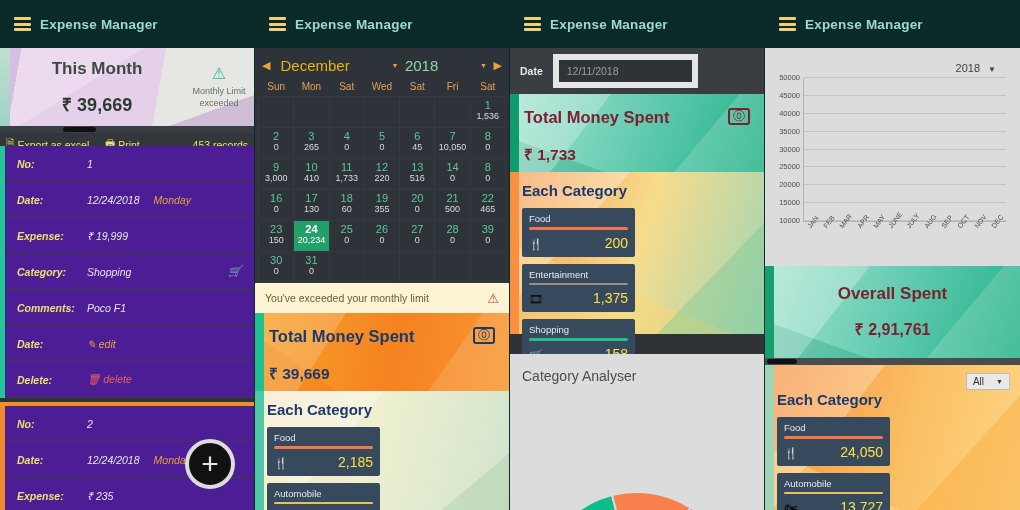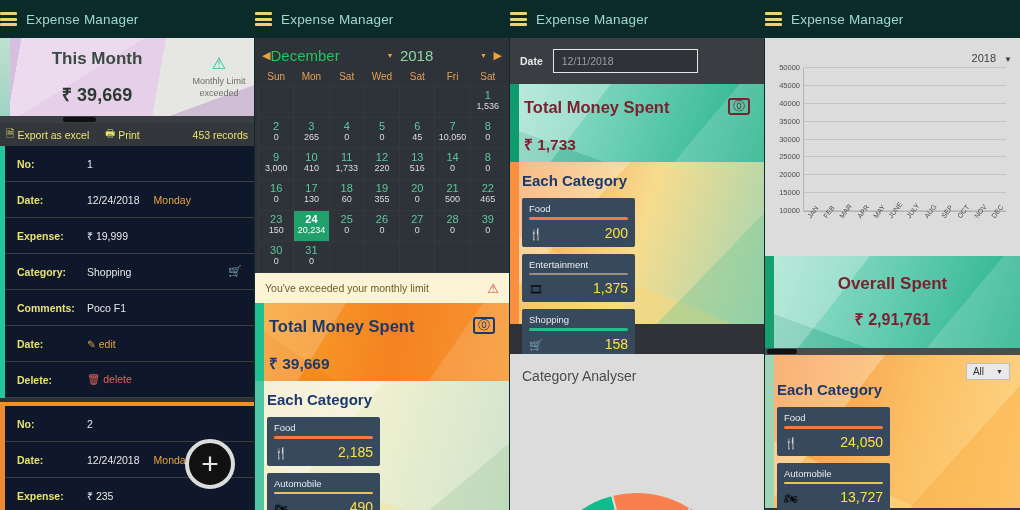--- a/index.html
+++ b/index.html
@@ -7,22 +7,22 @@
     width: 1020px; height: 510px;
     font-family: "Liberation Sans", sans-serif;
     background: #2f3237; overflow: hidden;
   }
   .screen { display: flex; width: 1020px; height: 510px; }
   .panel { width: 255px; height: 510px; position: relative; overflow: hidden;
            border-right: 1px solid #0d2b2b; background: #2f3237; }
   .panel:last-child { border-right: none; }
 
   
-  .appbar { height: 38px; background: #0b2b2b; display: flex; align-items: center;
-            padding: 0 0; position: relative; z-index: 5; }
+  .appbar { height: 48px; background: #0b2b2b; display: flex; align-items: center;
+            padding: 0 14px; position: relative; z-index: 5; font-weight: bold; }
   .hamburger { width: 17px; height: 14px; display: flex; flex-direction: column;
                justify-content: space-between; margin-right: 9px; flex: 0 0 auto; }
   .hamburger i { display: block; height: 3px; background: #f2d07a; border-radius: 1px; }
   .appbar-title { color: #9fd8cf; font-size: 13.5px; letter-spacing: .2px; }
 
   
   .thismonth {
     height: 78px; position: relative; overflow: hidden;
     background:
       linear-gradient(148deg, rgba(255,255,255,.26) 0 38%, rgba(0,0,0,0) 38.2%),
@@ -42,42 +42,42 @@
   .hscroll i { position: absolute; left: 63px; top: 1px; width: 33px; height: 5px;
                background: #0f1112; border-radius: 3px; }
 
   .toolbar { height: 23px; background: #33363a; display: flex; align-items: center;
              padding: 0 6px; font-size: 10.5px; color: #e9e36f; }
   .toolbar .tb { margin-right: 16px; display: flex; align-items: center; gap: 3px; }
   .toolbar .spacer { flex: 1; }
   .toolbar .records { color: #e9e36f; }
 
   .reclist { position: absolute; top: 146px; left: 0; right: 0; bottom: 0; overflow: hidden; }
-  .record { border-left: 5px solid #27c59a; background: #0f172a; margin-bottom: 4px; }
+  .record { border-left: 5px solid #27c59a; background: #4c1d95; margin-bottom: 4px; font-style: italic; }
   .record.alt { border-left-color: #ef8a34; }
   .rowline { display: flex; align-items: center; height: 36px;
              border-bottom: 1px solid #3a3d41; padding-left: 12px; }
   .rk { width: 70px; color: #e9e36f; font-size: 10.5px; font-weight: bold; }
   .rv { color: #e8e8e8; font-size: 10.5px; }
   .rv2 { color: #e8a33d; font-size: 10.5px; margin-left: 14px; }
   .cat-ic { margin-left: auto; margin-right: 12px; color: #1fc08a; font-size: 11px; }
   .edit { color: #e8a33d; font-size: 10.5px; }
   .del { color: #e5625c; font-size: 10.5px; }
   .orangebar { height: 4px; background: #f0921f; }
 
   .fab { position: absolute; left: 185px; top: 439px; width: 50px; height: 50px;
          border-radius: 50%; background: #111; border: 4px solid #dcdcdc;
          display: flex; align-items: center; justify-content: center;
          color: #e4e4e4; font-size: 30px; line-height: 1; z-index: 9; }
 
   
   .cal { background: #2e3239; padding: 4px 3px 0 3px; }
   .cal-head { display: flex; align-items: center; height: 26px; padding: 0 4px; }
   .cal-arrow { color: #e8a33d; font-size: 11px; }
-  .cal-month { color: #22c55e; font-size: 15px; }
+  .cal-month { color: #eab308; font-size: 15px; margin-left: 10px; }
   .cal-caret { color: #e8a33d; font-size: 8px; margin-left: auto; }
   .cal-year { color: #8fd8a8; font-size: 15px; margin-left: 8px; }
   .cal-sp { flex: 1; }
   table.calgrid { width: 100%; border-collapse: collapse; table-layout: fixed; }
   table.calgrid th { color: #e8a054; font-size: 10px; font-weight: normal;
                      padding: 3px 0 4px; text-align: center; }
   table.calgrid td { text-align: center; vertical-align: top;
                      border: 1px solid #34383f; padding: 0; height: 31px; }
   .dnum { color: #5ec79a; font-size: 11px; padding-top: 2px; }
   .dval { color: #dcdcdc; font-size: 9px; padding-bottom: 2px; }
@@ -146,30 +146,30 @@
   .cat-tile .nm { color: #e8edf2; font-size: 9.5px; margin-bottom: 3px; }
   .cat-tile .bar { height: 2.5px; border-radius: 2px; margin-bottom: 5px; }
   .cat-tile .ln { display: flex; align-items: flex-end; }
   .cat-tile .ic { font-size: 11px; }
   .cat-tile .vl { margin-left: auto; color: #fde047; font-size: 14px; }
 
   
   .datebar { height: 46px; background: #3a3d41; display: flex; align-items: center;
              padding: 0 10px; }
   .datebar label { color: #e8e8e8; font-size: 10.5px; font-weight: bold; margin-right: 10px; }
-  .datebar input { background: #2f3237; border: 1px solid #e5e5e5; color: #9a9da1;
+  .datebar input { background: #2f3237; border: 6px solid #e5e5e5; color: #9a9da1;
                    font-size: 10.5px; padding: 5px 8px; width: 145px;
                    font-family: "Liberation Sans", sans-serif; }
   .analyser { background: #dcdcdc; position: absolute; left: 0; right: 0; bottom: 0; top: 354px; }
   .analyser h3 { color: #4a4d50; font-size: 14px; padding: 14px 12px 0 12px; font-weight: normal; }
   .donut-wrap { position: absolute; left: 50%; transform: translateX(-50%); top: 78px; }
 
   
   .chartbox { background: #dcdcdc; height: 218px; position: relative; padding: 6px; }
-  .chart-year { position: absolute; right: 8px; top: 14px; color: #3d4043; font-size: 11px; }
+  .chart-year { position: absolute; right: 24px; top: 14px; color: #3d4043; font-size: 11px; }
   .chart-year .cv { font-size: 8px; margin-left: 5px; }
   .plot { position: absolute; left: 38px; top: 30px; right: 14px; bottom: 44px;
           border-left: 1px solid #b4b4b4; border-bottom: 1px solid #b4b4b4; }
   .gl { position: absolute; left: 0; right: 0; height: 1px; background: #c4c4c4; }
   .ytick { position: absolute; right: 100%; margin-right: 4px; transform: translateY(-50%);
            color: #4a4d50; font-size: 7.5px; white-space: nowrap; }
   .bars { position: absolute; left: 0; right: 0; bottom: 0; top: 0; display: flex;
           align-items: flex-end; justify-content: space-around; }
   .barcol { width: 7.2%; position: relative; display: flex; justify-content: center; }
   .bar { width: 100%; background: #2196f3; }

